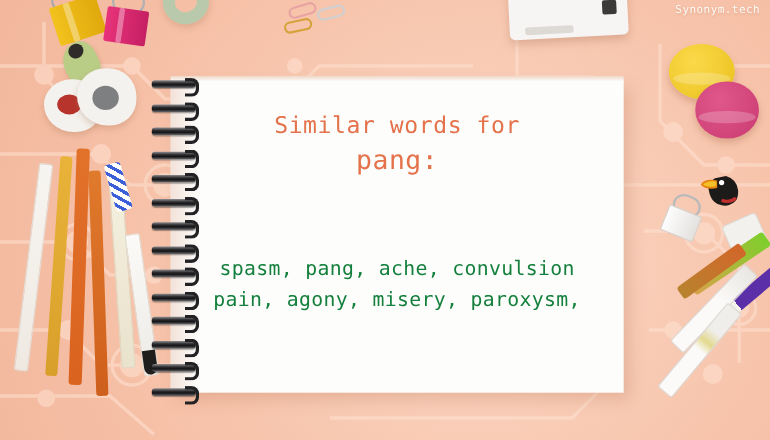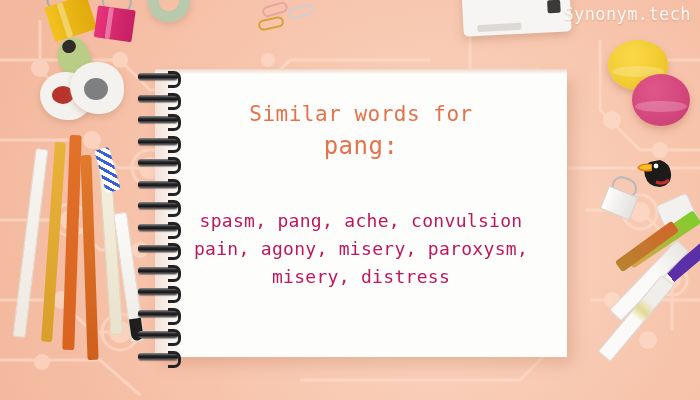--- a/index.html
+++ b/index.html
@@ -67,31 +67,31 @@
   }
   .title-line {
     font-size:21px; line-height:30px; letter-spacing:.5px;
     color:#e4724a;
   }
   .headword {
     font-size:24px; line-height:34px; letter-spacing:.5px;
     color:#e4724a;
   }
   .synonyms {
-    margin-top:44px;
+    margin-top:68px;
     font-size:18px; line-height:28px; letter-spacing:.3px;
-    color:#be185d;
+    color:#15803d;
     text-align:center;
   }
   .syn-row { white-space:pre; }
 
   
   .watermark {
     position:absolute; right:9px; top:4px;
-    font-size:17px; letter-spacing:.4px;
+    font-size:10px; letter-spacing:.4px;
     color:rgba(255,255,255,.92);
     text-shadow:0 1px 2px rgba(190,130,100,.45);
     margin-left:48px;
   }
 
   
   .prop { position:absolute; }
 
   
   .clip-body { position:absolute; border-radius:2px; }
@@ -285,21 +285,20 @@
       <div class="page-topedge"></div>
       <div class="page-shade"></div>
 
       <div class="content">
         <div class="title-line">Similar words for</div>
         <div class="headword">pang:</div>
 
         <div class="synonyms">
           <div class="syn-row">spasm, pang, ache, convulsion</div>
           <div class="syn-row">pain, agony, misery, paroxysm,</div>
-          <div class="syn-row">misery, distress</div>
         </div>
       </div>
     </div>
 
     <div class="spiral">
         <div class="coil" style="top: 6px;"></div>
         <div class="coil" style="top: 27.5px;"></div>
         <div class="coil" style="top: 49px;"></div>
         <div class="coil" style="top: 70.5px;"></div>
         <div class="coil" style="top: 92px;"></div>

